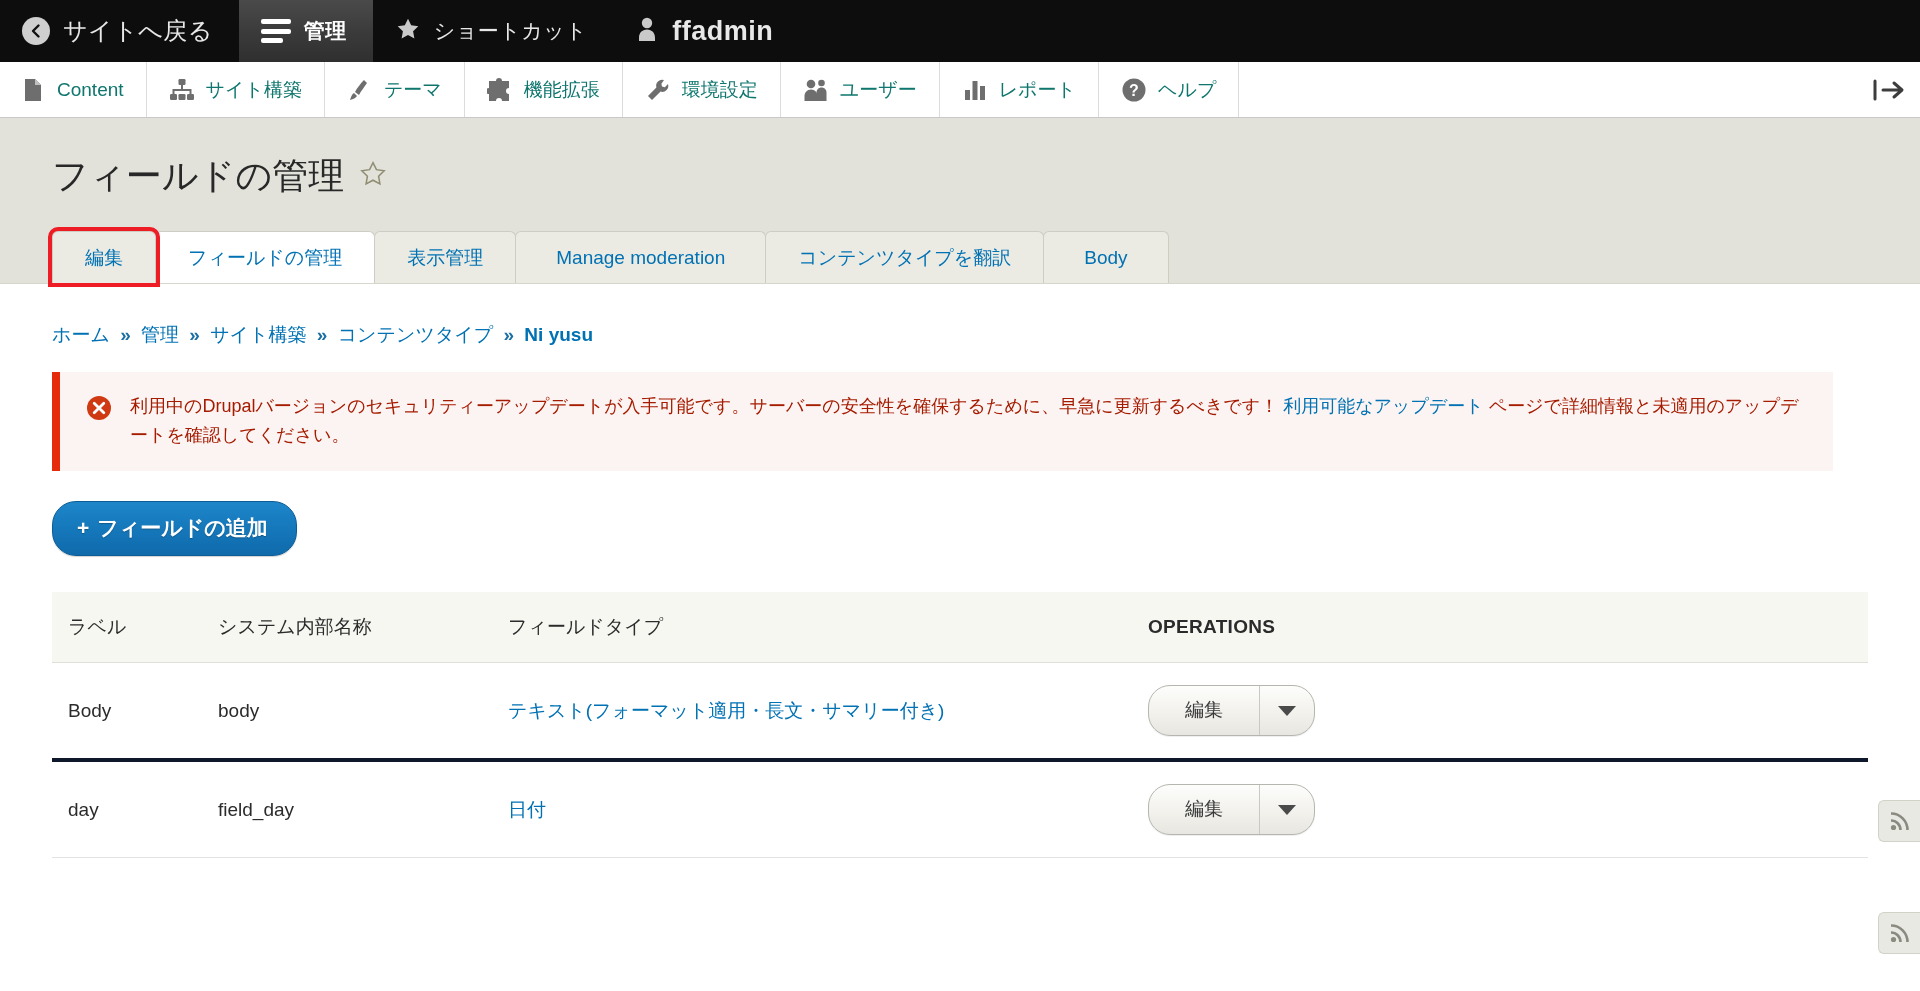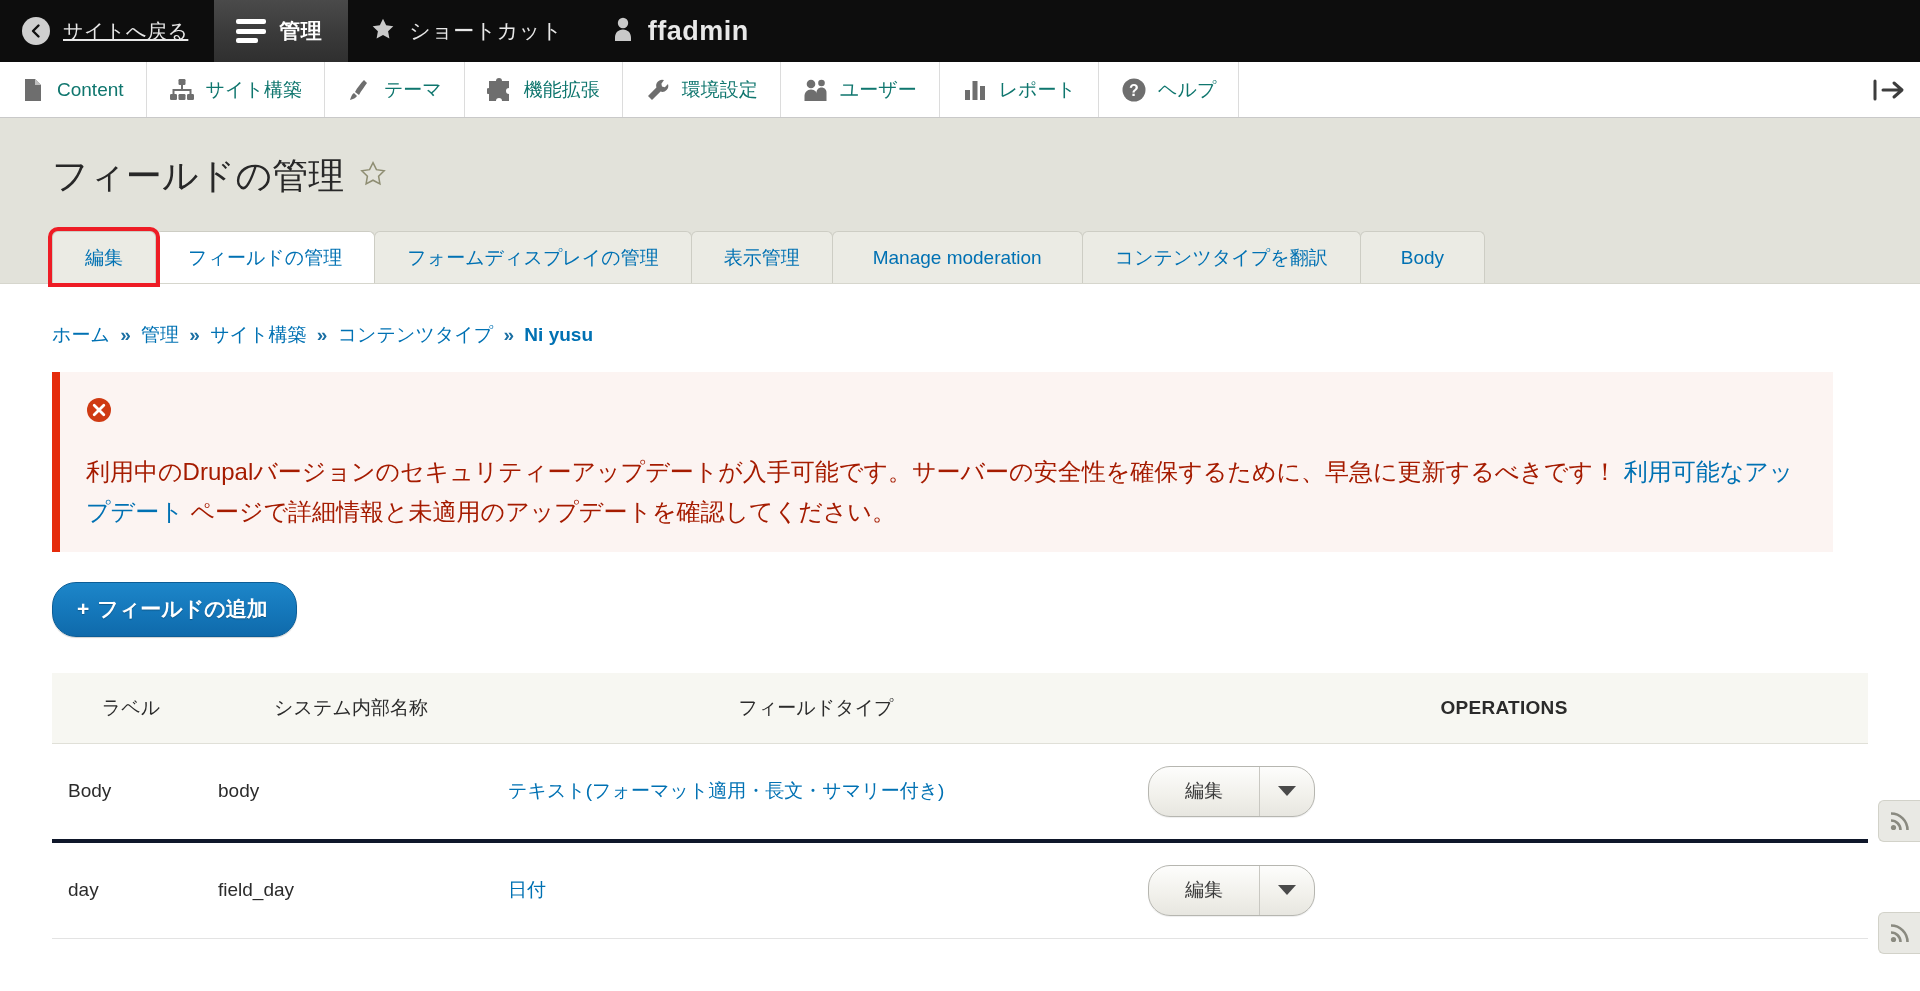--- a/index.html
+++ b/index.html
@@ -31,21 +31,21 @@
     cursor: pointer;
     user-select: none;
     white-space: nowrap;
   }
   .tb-item.active {
     background: linear-gradient(to bottom, #4a4a4a 0%, #3a3a3a 55%, #2f2f2f 100%);
     color: #fff;
     font-weight: bold;
   }
   .tb-item .lbl { letter-spacing: .5px; }
-  .tb-item.home .lbl { font-size: 20px; text-decoration: underline; }
+  .tb-item.home .lbl { font-size: 24px; }
   .tb-item.user .lbl { font-weight: bold; font-size: 27px; }
 
   .icon-back {
     width: 28px; height: 28px; border-radius: 50%;
     background: #cfcfcf;
     display: flex; align-items: center; justify-content: center;
     flex: none;
   }
   .icon-back svg { display:block; }
 
@@ -160,24 +160,23 @@
   
   .messages-wrap { padding: 24px 52px 0 52px; }
   .msg-error {
     background: #fcf4f2;
     border-left: 8px solid #e52b0b;
     padding: 20px 22px 20px 26px;
     display: flex;
     gap: 18px;
     align-items: flex-start;
     color: #a51b00;
-    font-size: 24px;
+    font-size: 18px;
     line-height: 1.65;
     max-width: 1781px;
-    flex-direction: column;
   }
   .msg-error .x-ico { flex: none; margin-top: 3px; }
   .msg-error a { color: #0071b3; text-decoration: none; }
 
   
   .actions { padding: 30px 52px 0 52px; }
   .btn-primary {
     display: inline-flex;
     align-items: center;
     gap: 6px;
@@ -196,21 +195,21 @@
 
   
   .tbl-wrap { padding: 36px 52px 0 52px; }
   table.fields {
     width: 100%;
     border-collapse: collapse;
     font-size: 19px;
   }
   table.fields thead th {
     background: #f7f7f2;
-    text-align: center;
+    text-align: left;
     font-weight: normal;
     color: #2b2b2b;
     padding: 22px 8px 22px 16px;
     border-bottom: 1px solid #e0e0d8;
     white-space: nowrap;
   }
   table.fields thead th.ops { font-weight: bold; letter-spacing: .3px; }
   table.fields tbody td {
     padding: 22px 8px 22px 16px;
     border-bottom: 4px solid #0f172a;
@@ -415,21 +414,20 @@
       <span class="star-outline">
         <svg width="30" height="30" viewBox="0 0 24 24">
             <path d="M12 2.9l2.75 5.6 6.2.9-4.48 4.37 1.06 6.17L12 16.98 6.47 19.94l1.06-6.17L3.05 9.4l6.2-.9z" fill="none" stroke="#8e8d72" stroke-width="1.2"></path>
           </svg>
       </span>
     </h1>
 
     <div class="tabs">
       <div class="tab highlight"><span>編集</span></div>
       <div class="tab active"><span>フィールドの管理</span></div>
-      <div class="tab"><span>フォームディスプレイの管理</span></div>
       <div class="tab"><span>表示管理</span></div>
       <div class="tab wide"><span>Manage moderation</span></div>
       <div class="tab"><span>コンテンツタイプを翻訳</span></div>
       <div class="tab wide"><span>Body</span></div>
     </div>
   </div>
 </div>
 
 <div class="content">
 

